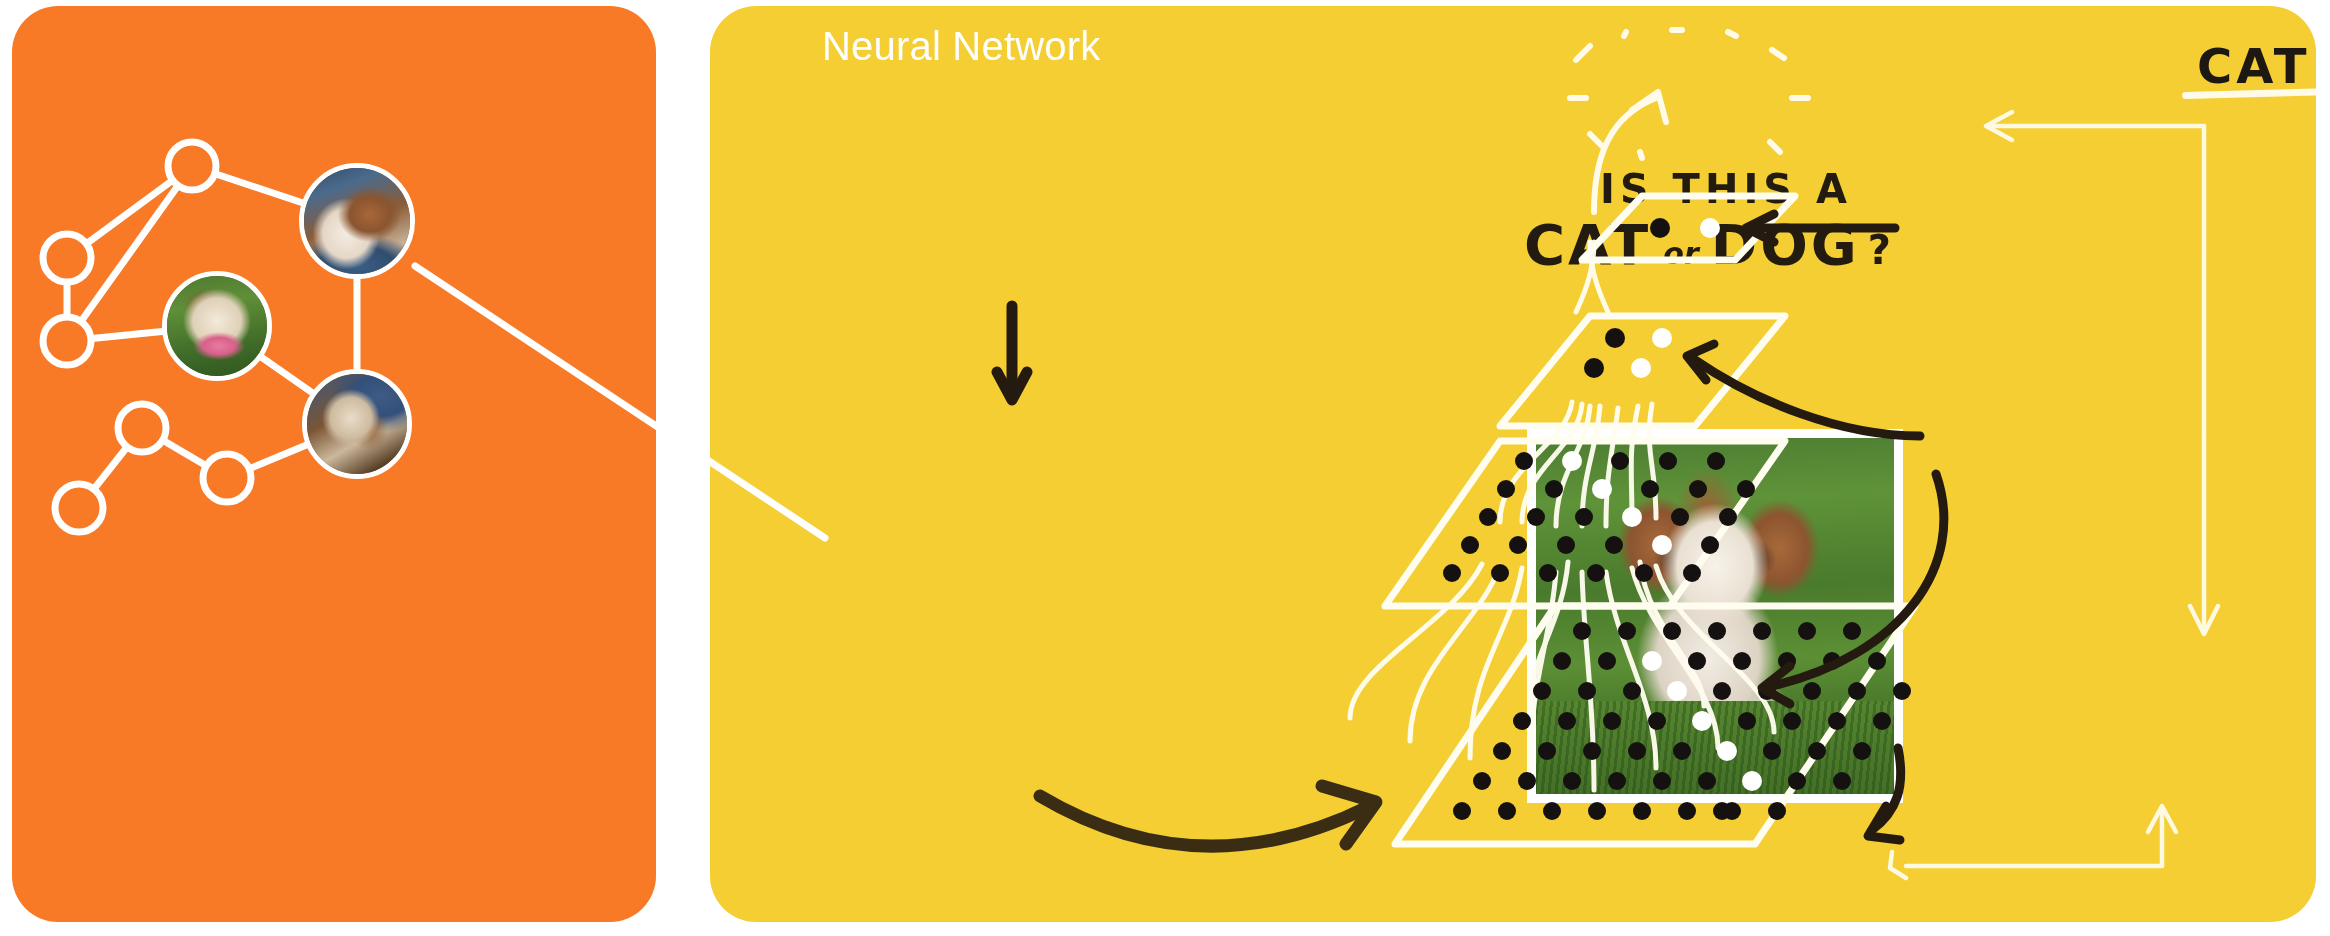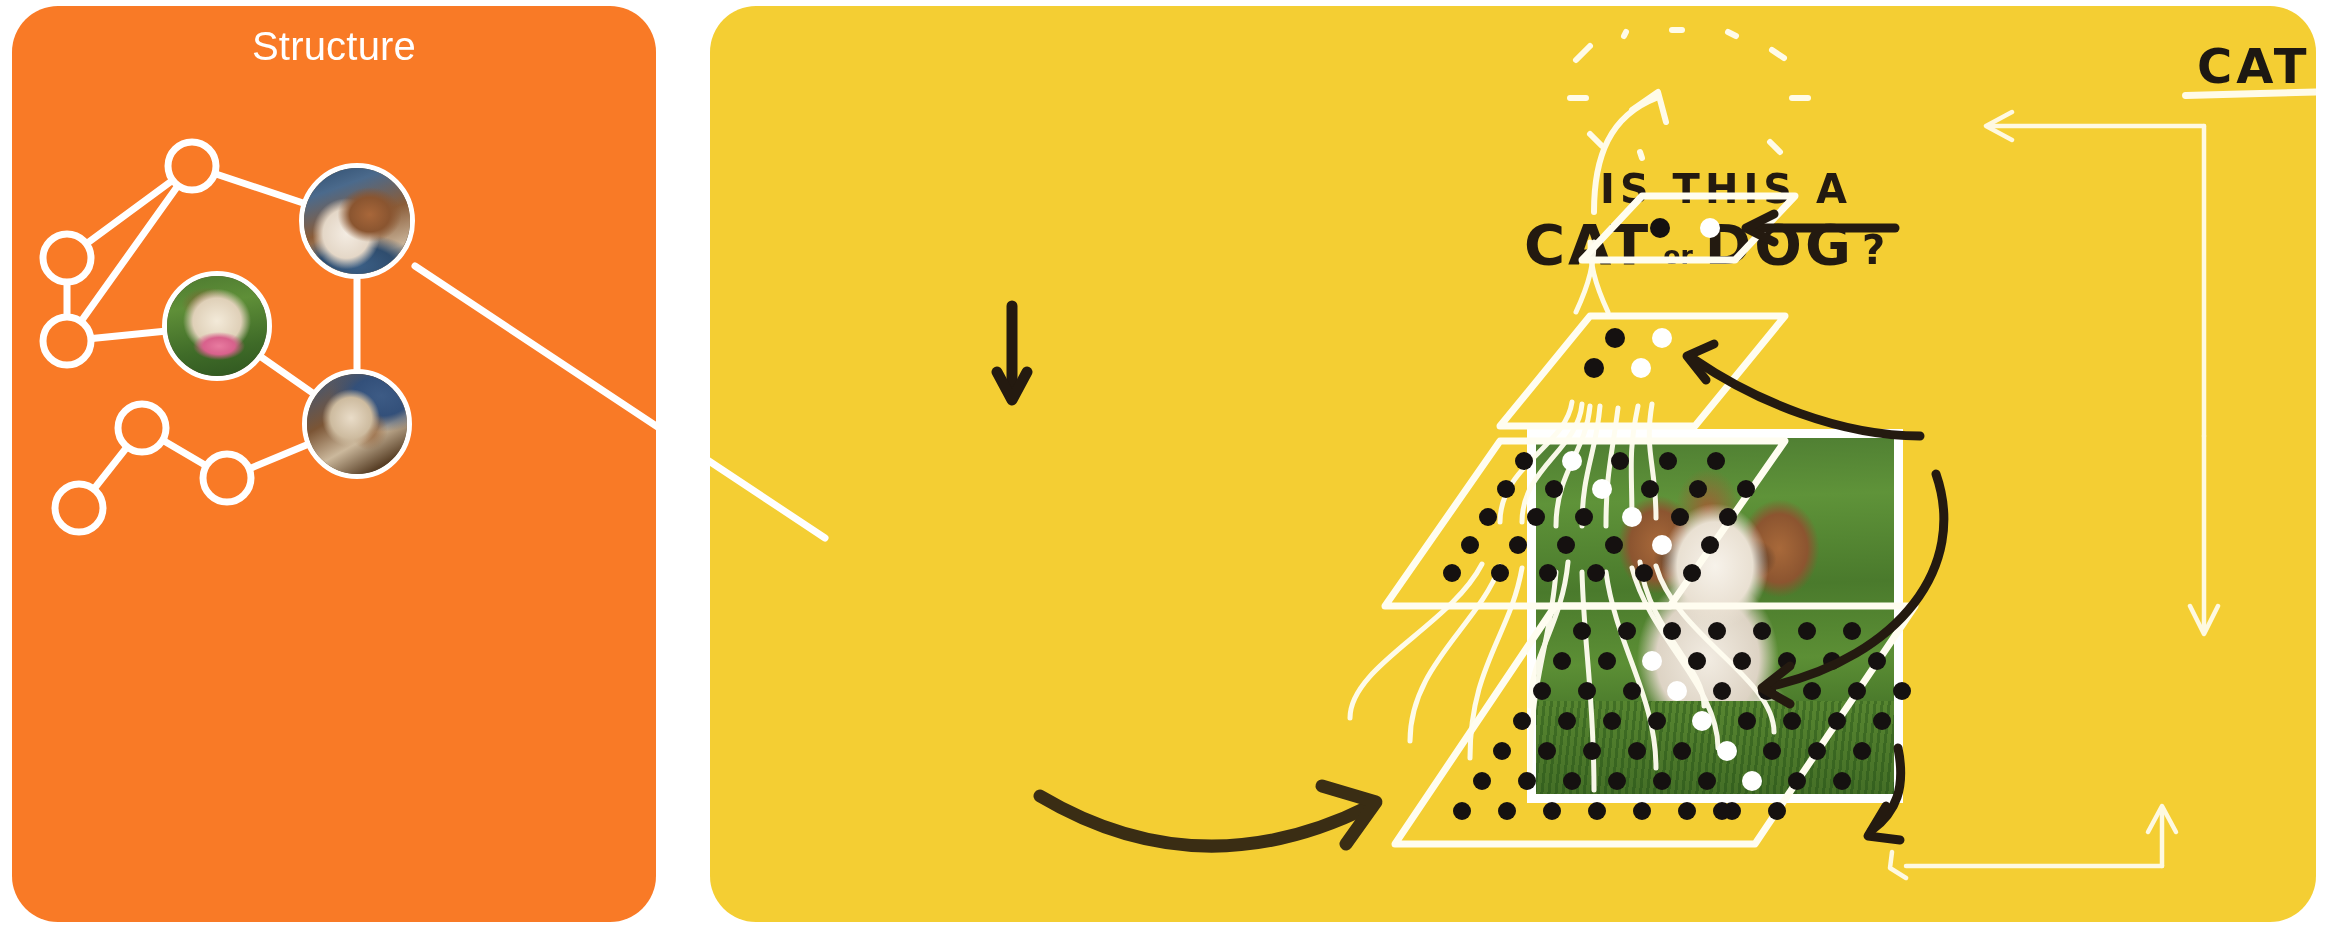--- a/index.html
+++ b/index.html
@@ -154,21 +154,21 @@
   }
   #q-line2 {
     left: 814px; top: 206px;
     font-size: 0;
   }
   #q-line2 .big {
     font-size: 56px; font-weight: 700; letter-spacing: 3px;
     font-family: "DejaVu Sans", sans-serif;
   }
   #q-line2 .small {
-    font-size: 25px; font-weight: 700; 
+    font-size: 30px; font-weight: 700; font-style: italic;
     padding: 0 12px;
   }
   #q-line2 .qmark { font-size: 40px; font-weight: 700; padding-left: 8px; }
 
   #cat-word {
     left: 1487px; top: 32px;
     font-size: 48px; font-weight: 700; letter-spacing: 4px;
     color: #1d1812;
   }
   #cat-strike {
@@ -180,21 +180,20 @@
     transform: rotate(-1.6deg);
   }
 </style>
 </head>
 <body>
 
 <div id="stage">
 
   <div class="panel" id="structure-panel">
 
-    <div class="panel-title" id="structure-title">Structure</div>
 
     <svg class="svg-layer" viewBox="0 0 644 916" preserveAspectRatio="none">
       <g fill="none" stroke="#ffffff" stroke-width="7" stroke-linecap="round">
         <line x1="180" y1="160" x2="55" y2="252"></line>
         <line x1="180" y1="160" x2="55" y2="335"></line>
         <line x1="180" y1="160" x2="345" y2="215"></line>
         <line x1="55" y1="252" x2="55" y2="335"></line>
         <line x1="55" y1="335" x2="205" y2="320"></line>
         <line x1="205" y1="320" x2="345" y2="418"></line>
         <line x1="345" y1="215" x2="345" y2="418"></line>
@@ -218,20 +217,21 @@
     <div class="photo-node" style="left:150px; top:265px; width:110px; height:110px;">
       <div class="photo-inner dogB"></div>
     </div>
     <div class="photo-node" style="left:290px; top:363px; width:110px; height:110px;">
       <div class="photo-inner dogC"></div>
     </div>
   </div>
 
   <div class="panel" id="nn-panel">
 
+    <div class="panel-title" id="nn-title">Neural Network</div>
 
     <div class="hand" id="q-line1">IS THIS A</div>
 
     <div class="hand" id="q-line2">
       <span class="big">CAT</span><span class="small">or</span><span class="big">DOG</span><span class="qmark">?</span>
     </div>
 
     <div class="hand" id="cat-word">CAT</div>
     <div id="cat-strike"></div>
 

